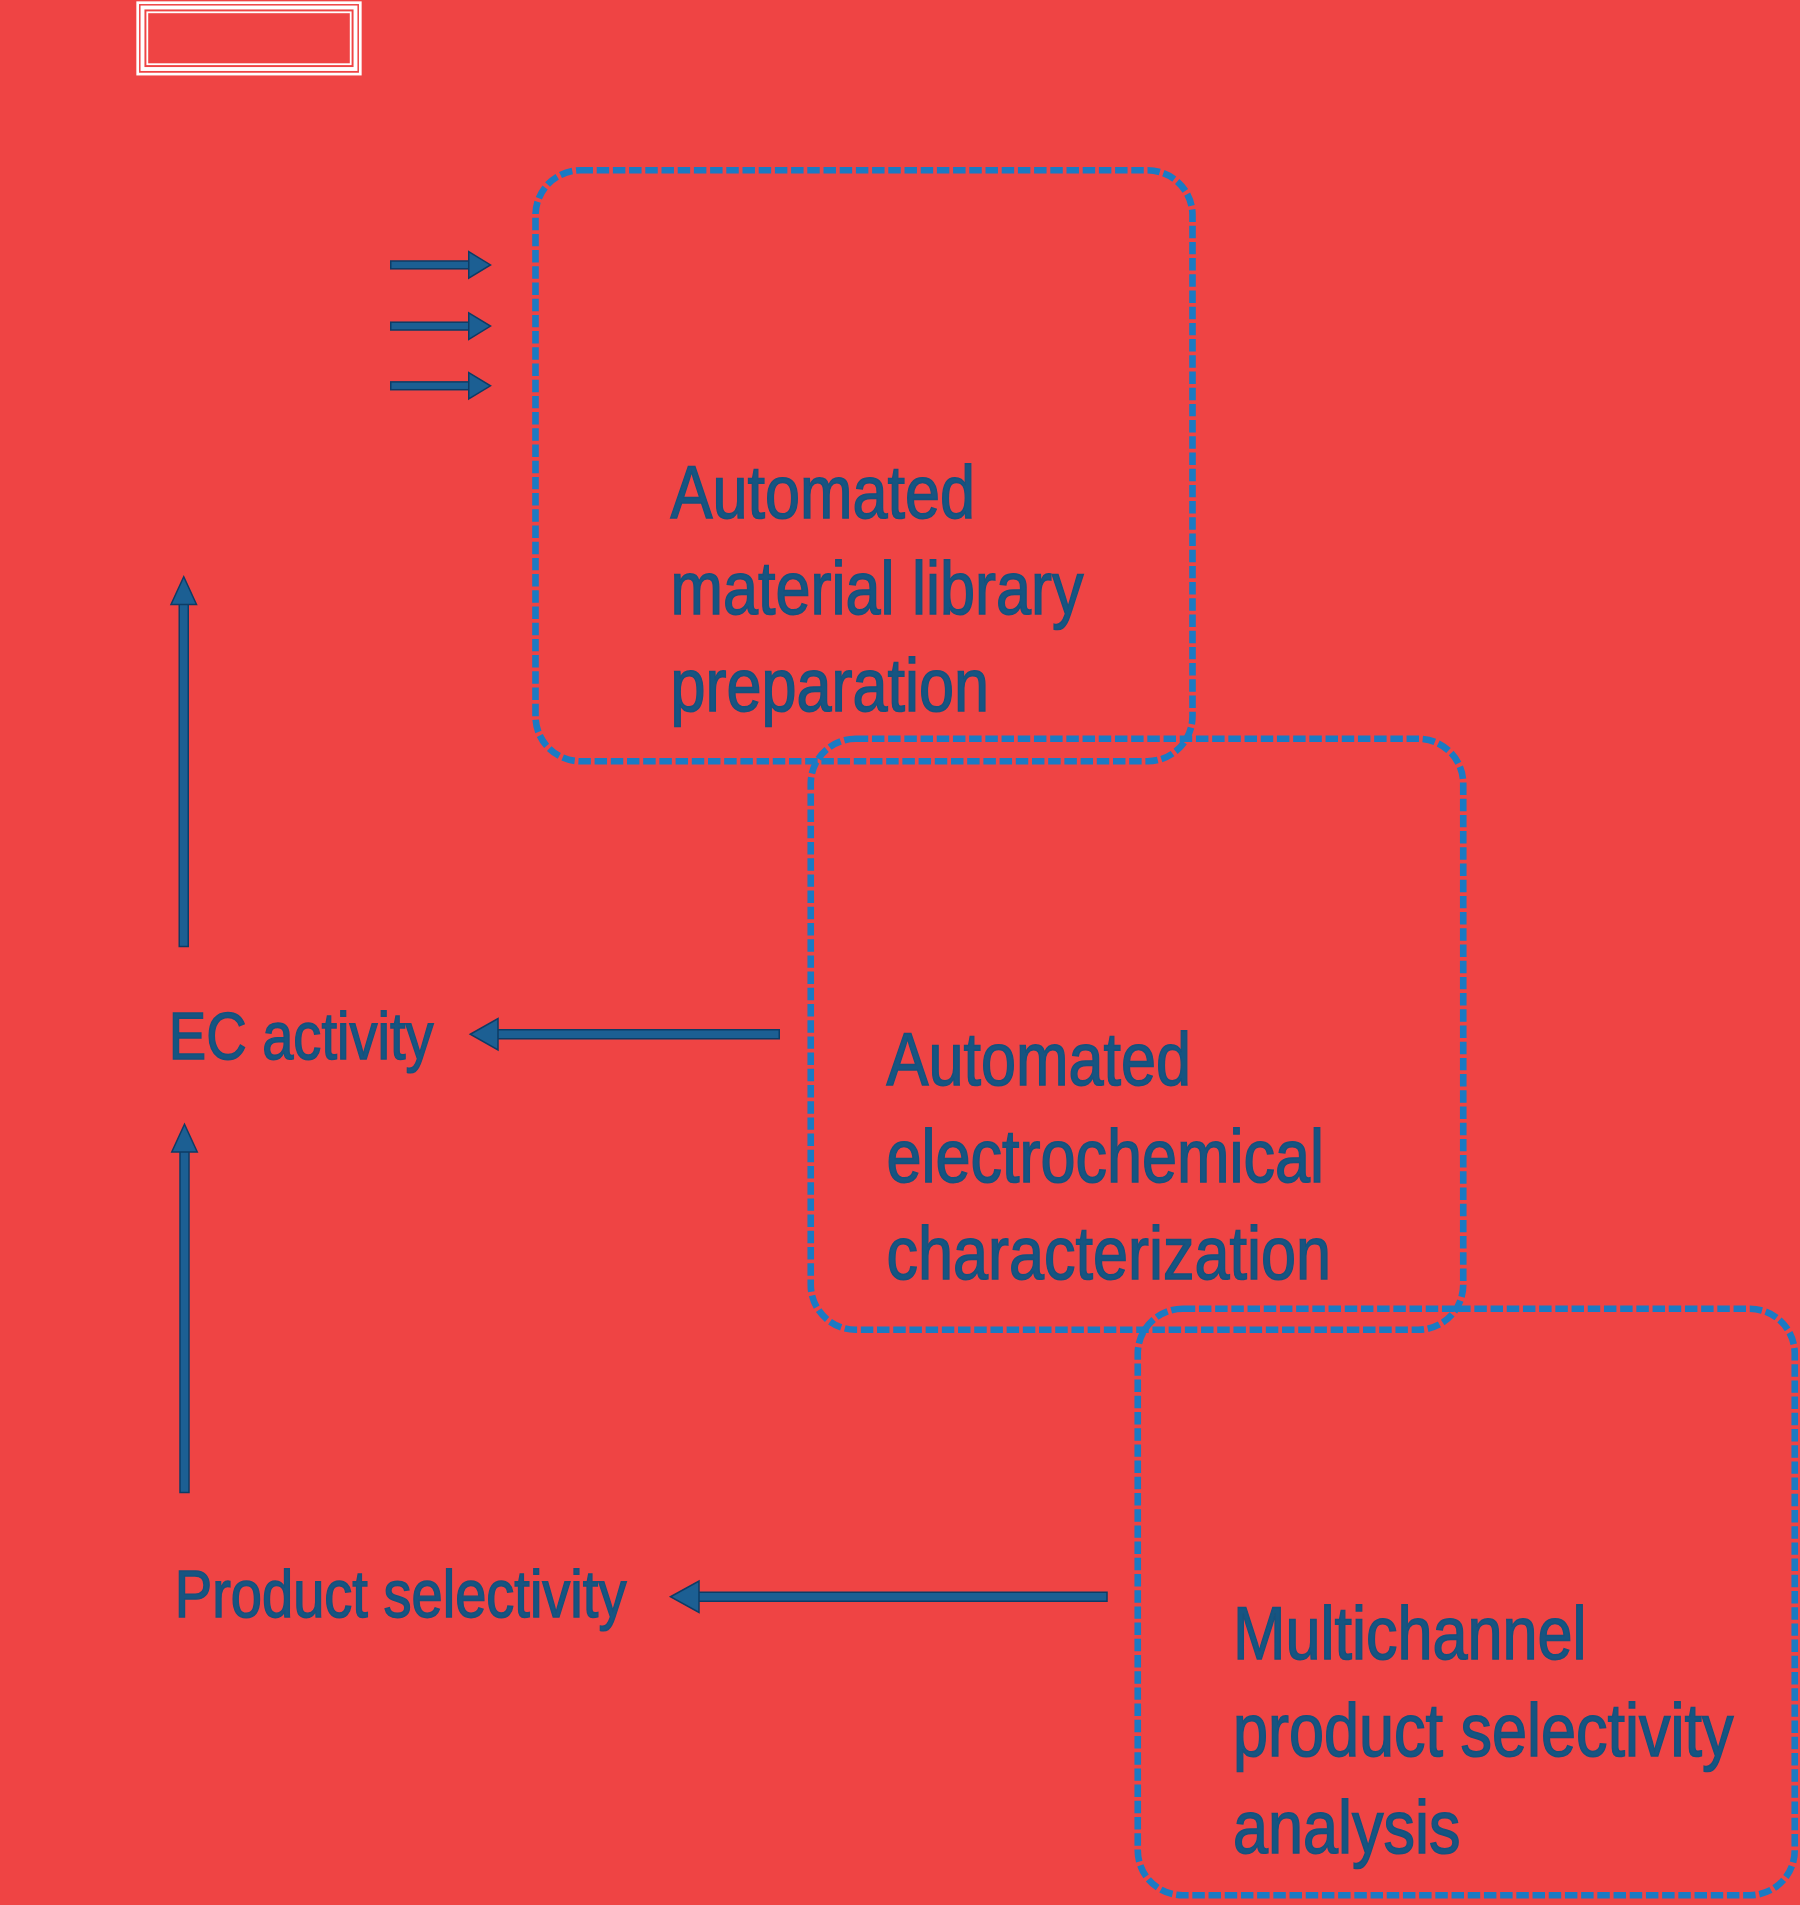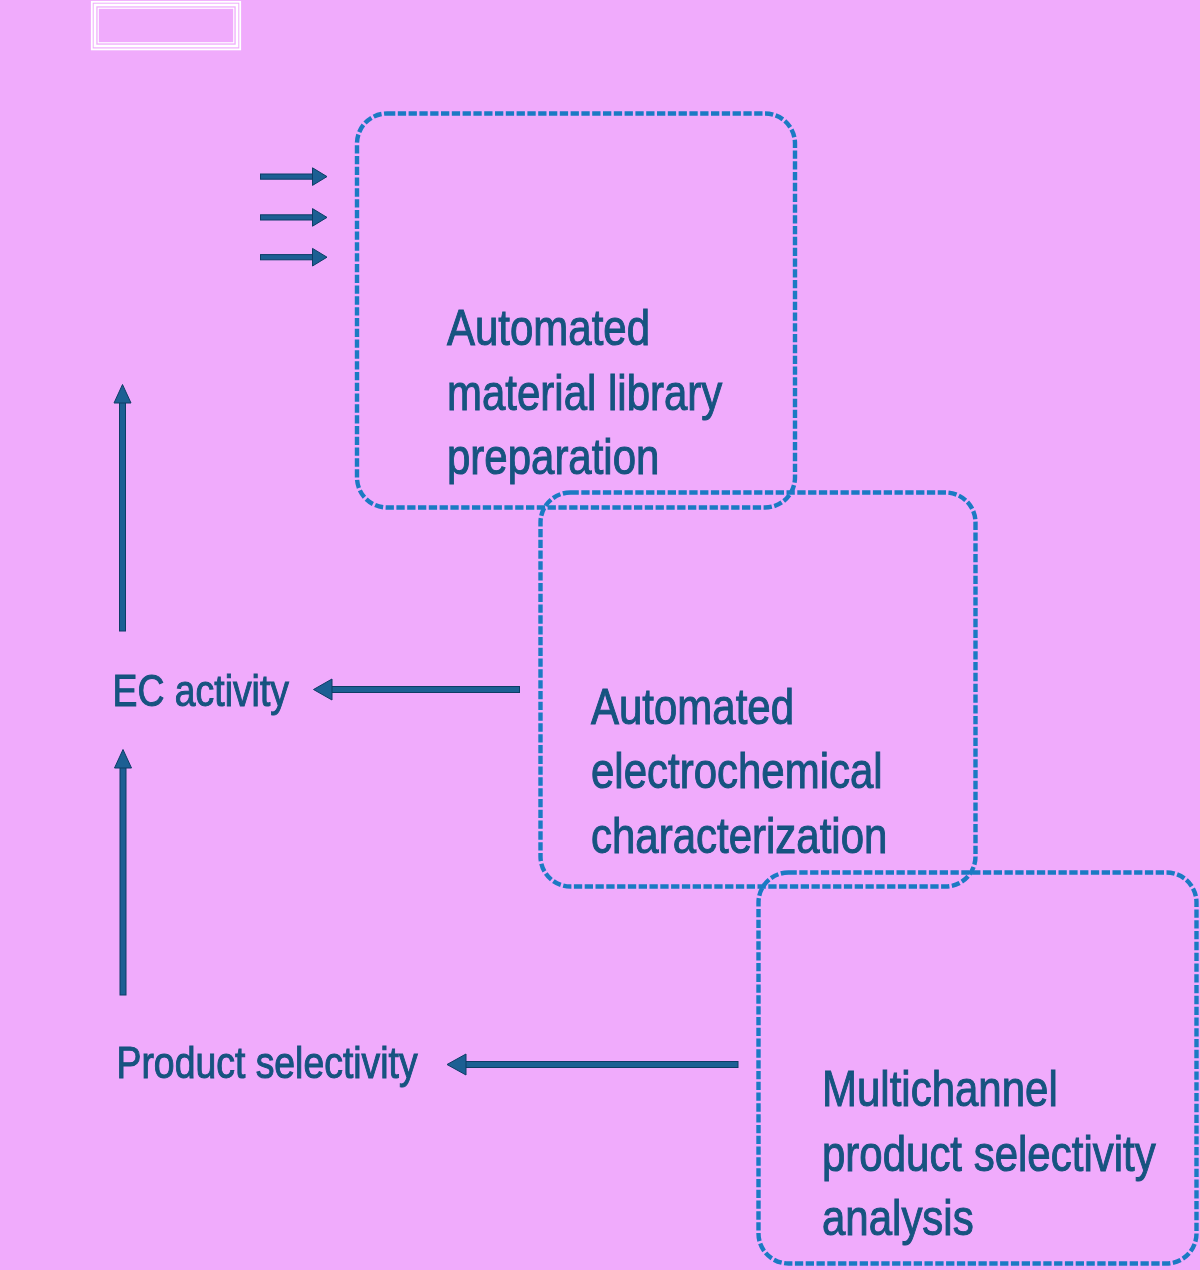--- a/index.html
+++ b/index.html
@@ -1,16 +1,16 @@
 <!DOCTYPE html>
 <html><head>
 <meta charset="utf-8">
 <style>
   html,body{margin:0;padding:0;background:#000;}
-  .stage{position:relative;width:1200px;height:1270px;background:#f0abfc;overflow:hidden;}
+  .stage{position:relative;width:1200px;height:1270px;background:#ef4444;overflow:hidden;}
   svg{display:block;}
   text{font-family:"Liberation Sans",sans-serif;}
 </style>
 </head>
 <body>
 <div class="stage">
 <svg width="1200" height="1270" viewBox="0 0 1200 1270">
 
   <rect x="91.8" y="1.8" width="148.4" height="47.6" fill="none" stroke="#ffffff" stroke-width="1.8"></rect>
   <rect x="95" y="5" width="142" height="41" fill="none" stroke="#ffffff" stroke-width="2.6"></rect>

